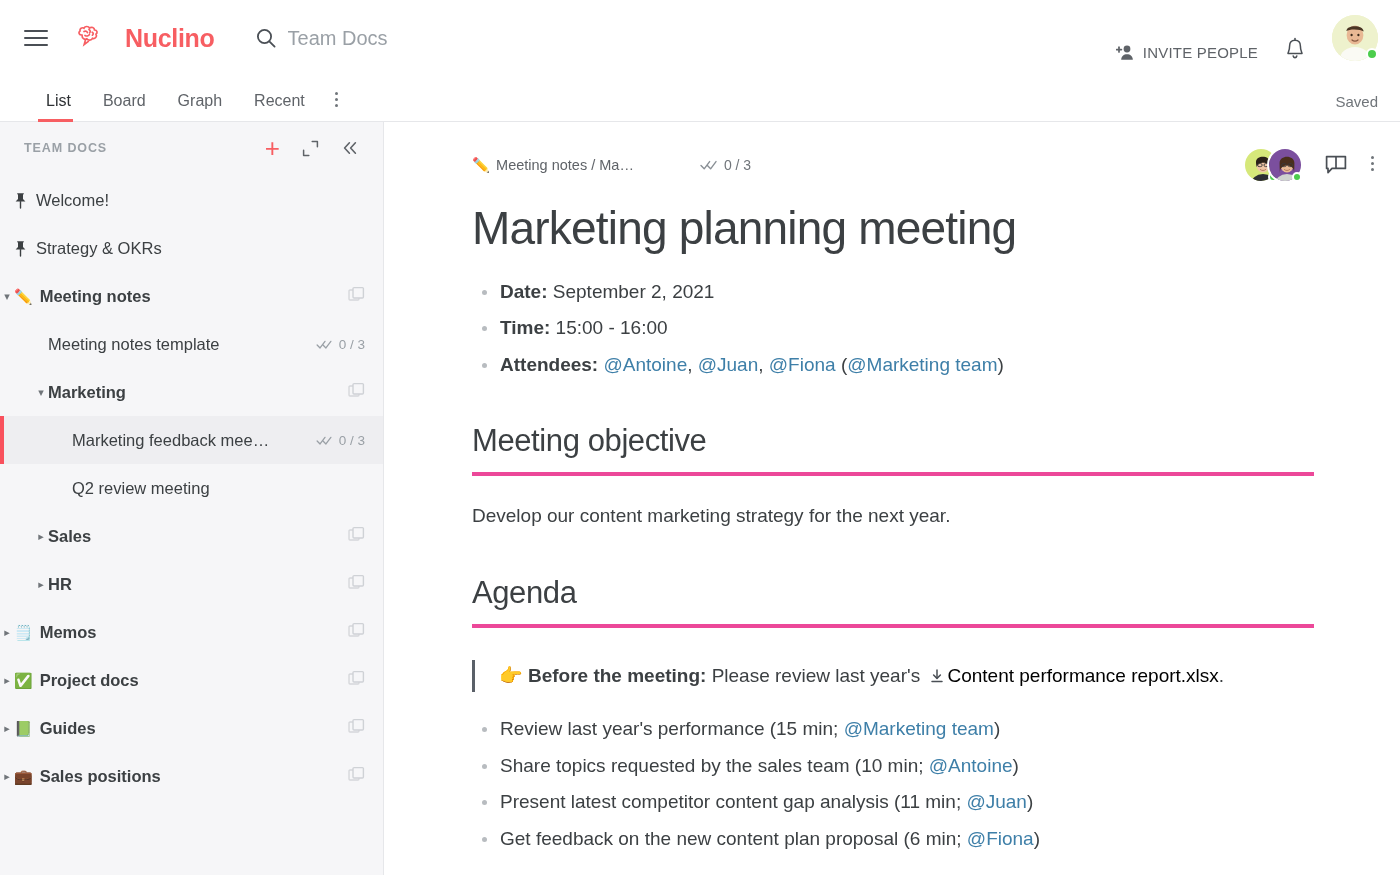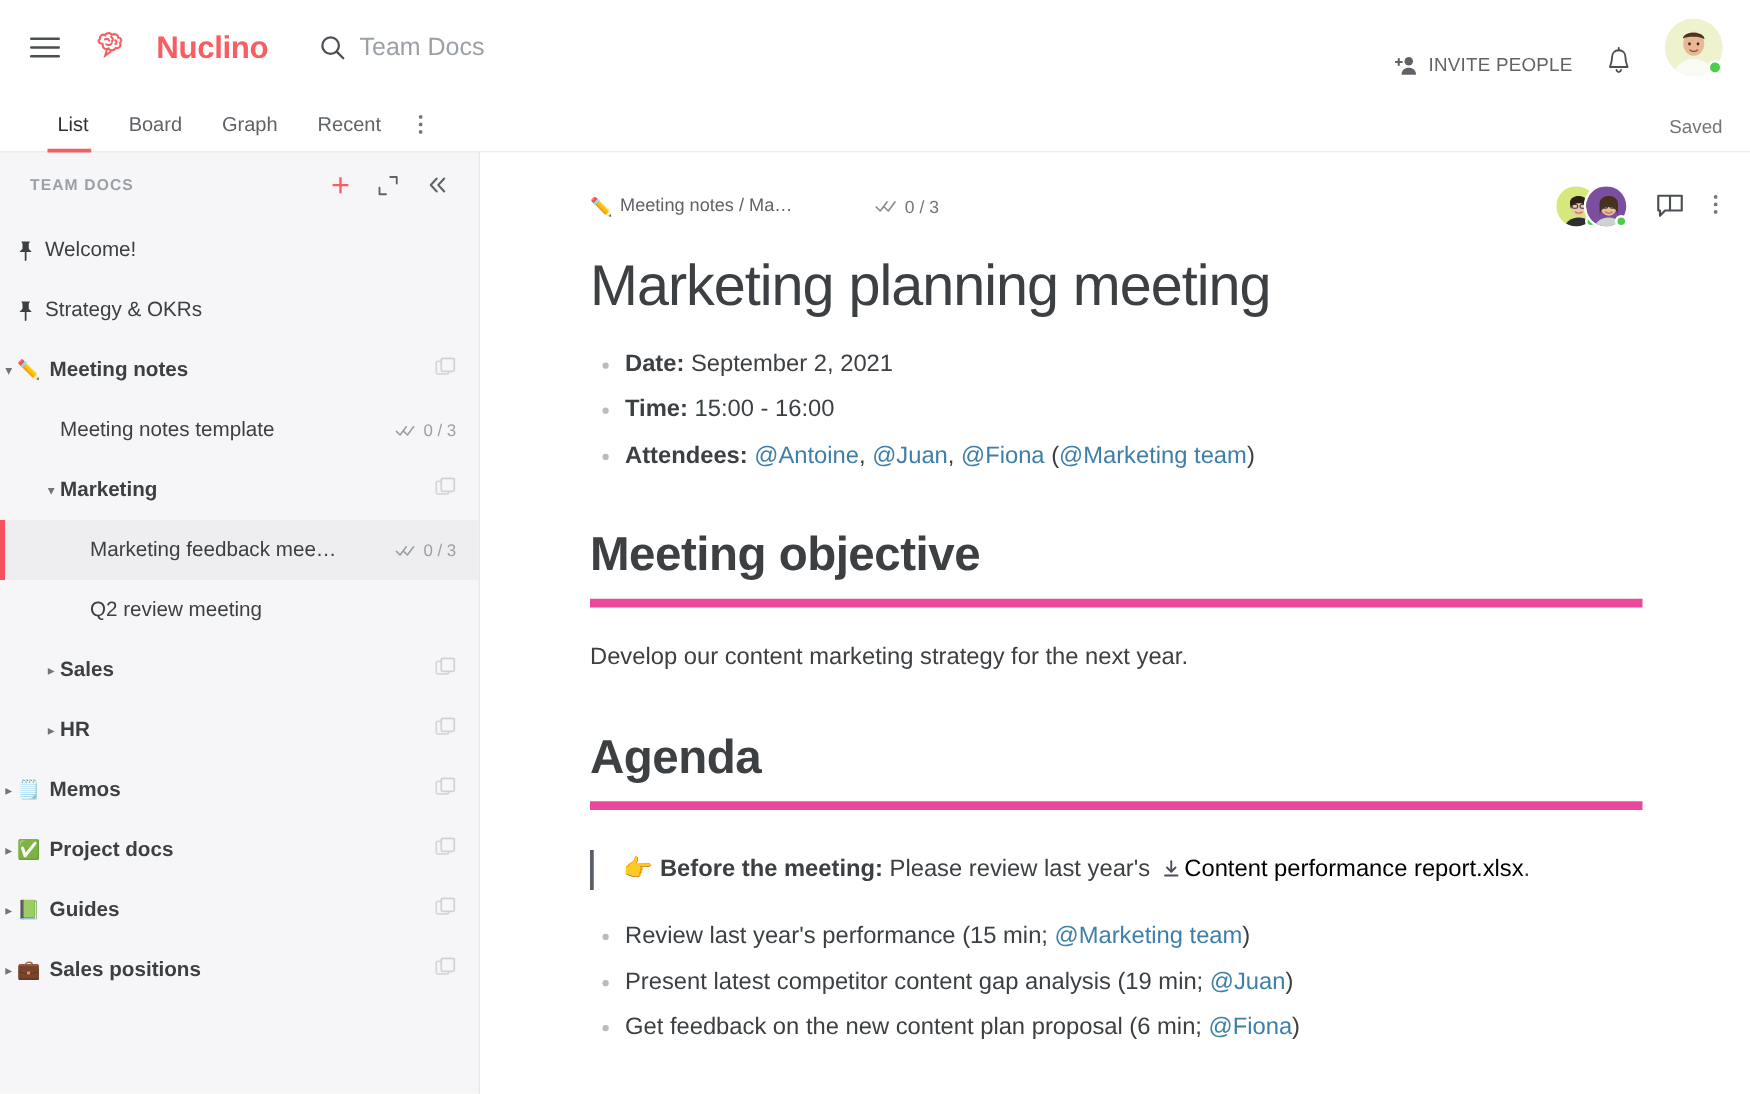--- a/index.html
+++ b/index.html
@@ -222,24 +222,24 @@
   }
   ul.doc-list li::before {
     content: ""; position: absolute; left: 10px; top: 13px;
     width: 5px; height: 5px; border-radius: 50%; background: #b8bcc0;
   }
   .lbl { font-weight: bold; }
   a.mention { color: #3e7fa8; text-decoration: none; cursor: pointer; }
   a.flink { color: #000000; text-decoration: none; cursor: pointer; }
 
   h2.sec {
-    font-size: 38px; font-weight: bold; color: #3c4043;
+    font-size: 31px; font-weight: normal; color: #3c4043;
     letter-spacing: -0.4px;
     margin: 44px 0 0 0; padding-bottom: 13px;
-    border-bottom: 7px solid #ec4899;
+    border-bottom: 4px solid #ec4899;
     max-width: 842px;
   }
   .sec-para {
     font-size: 19px; color: #3c4043; margin-top: 26px; line-height: 1.5;
   }
   .callout {
     border-left: 3px solid #5a6068;
     padding: 2px 0 2px 24px;
     margin: 32px 0 22px 0;
     font-size: 19px; line-height: 1.5;
@@ -550,18 +550,19 @@
         <span>👉</span>
         <span class="lbl">Before the meeting:</span><span> Please review last year's </span><svg class="dl-icon" width="16" height="16" viewBox="0 0 16 16">
             <path d="M8 2 L8 10" stroke="#4a4f55" stroke-width="1.5" stroke-linecap="round"></path>
             <path d="M4.6 7 L8 10.4 L11.4 7" fill="none" stroke="#4a4f55" stroke-width="1.5" stroke-linecap="round" stroke-linejoin="round"></path>
             <path d="M3 13.4 L13 13.4" stroke="#4a4f55" stroke-width="1.5" stroke-linecap="round"></path>
           </svg><a class="flink">Content performance report.xlsx</a><span>.</span>
       </div>
 
       <ul class="doc-list" id="agenda-list">
           <li><span>Review last year's performance (15 min; </span><a class="mention">@Marketing team</a><span>)</span></li>
-          <li><span>Present latest competitor content gap analysis (19 min; </span><a class="mention">@Juan</a><span>)</span></li>
+          <li><span>Share topics requested by the sales team (10 min; </span><a class="mention">@Antoine</a><span>)</span></li>
+          <li><span>Present latest competitor content gap analysis (11 min; </span><a class="mention">@Juan</a><span>)</span></li>
           <li><span>Get feedback on the new content plan proposal (6 min; </span><a class="mention">@Fiona</a><span>)</span></li>
         </ul>
     </div>
   </div>
 </div>
 
 </body></html>

